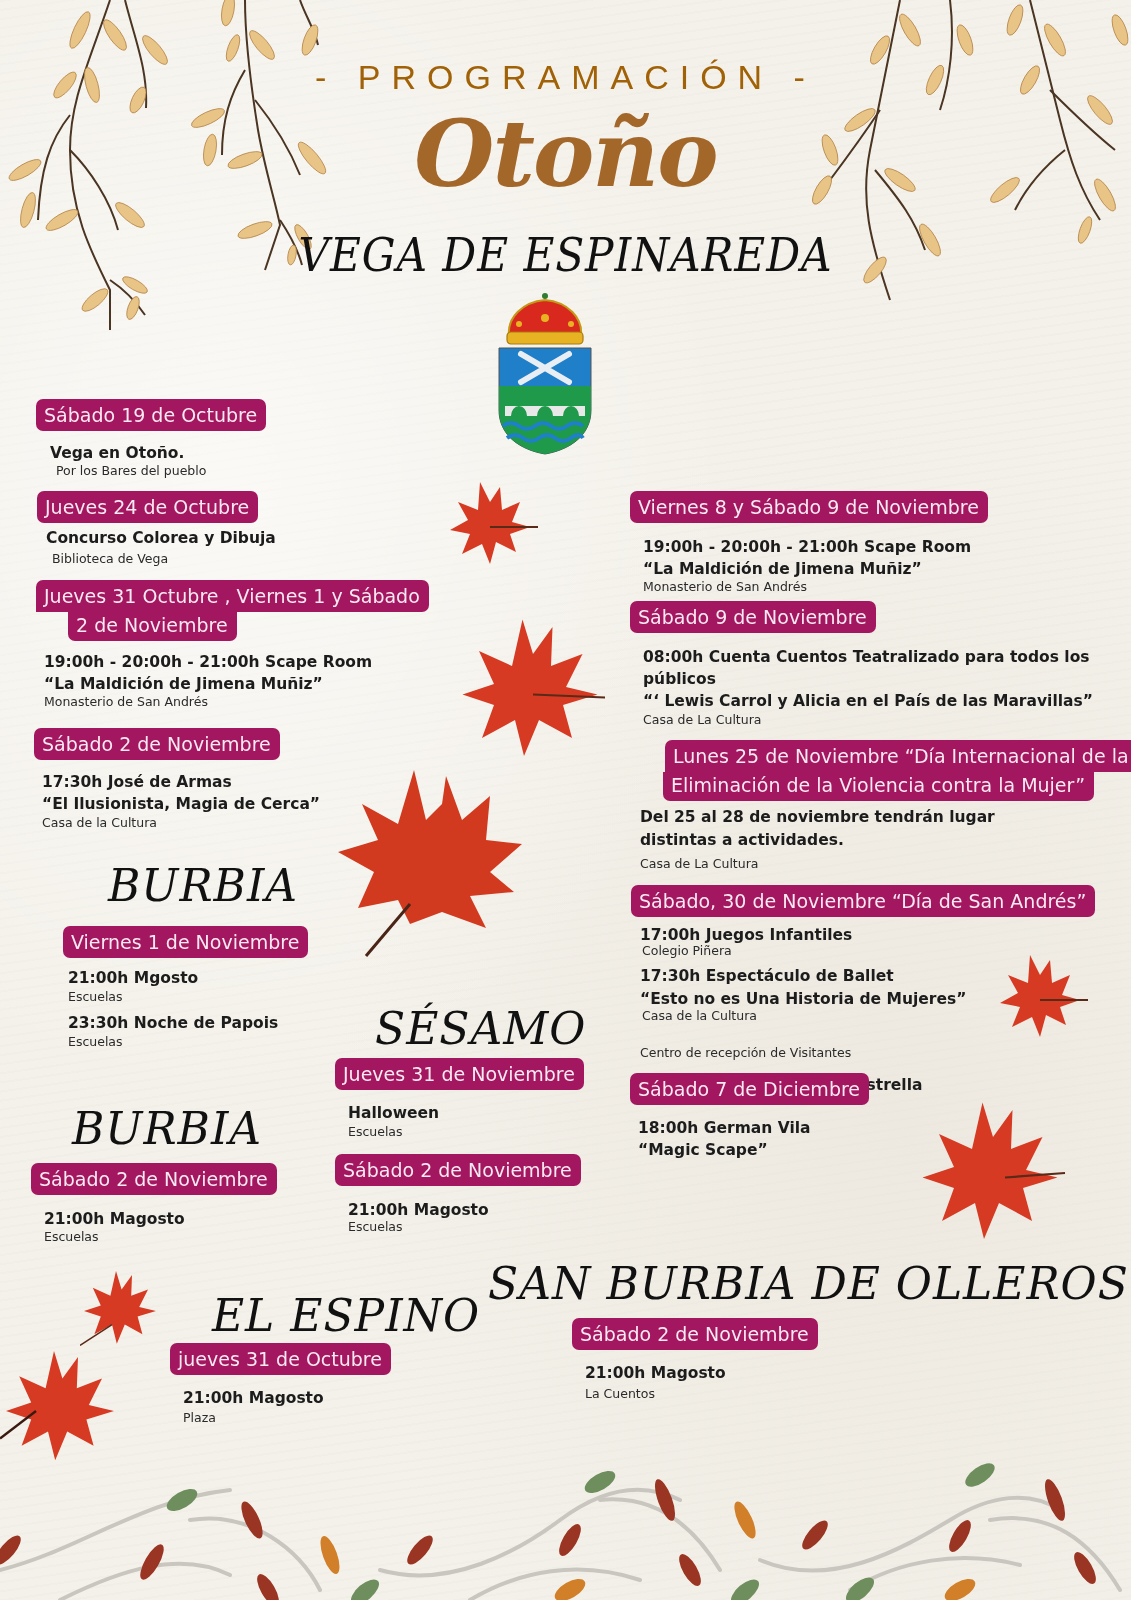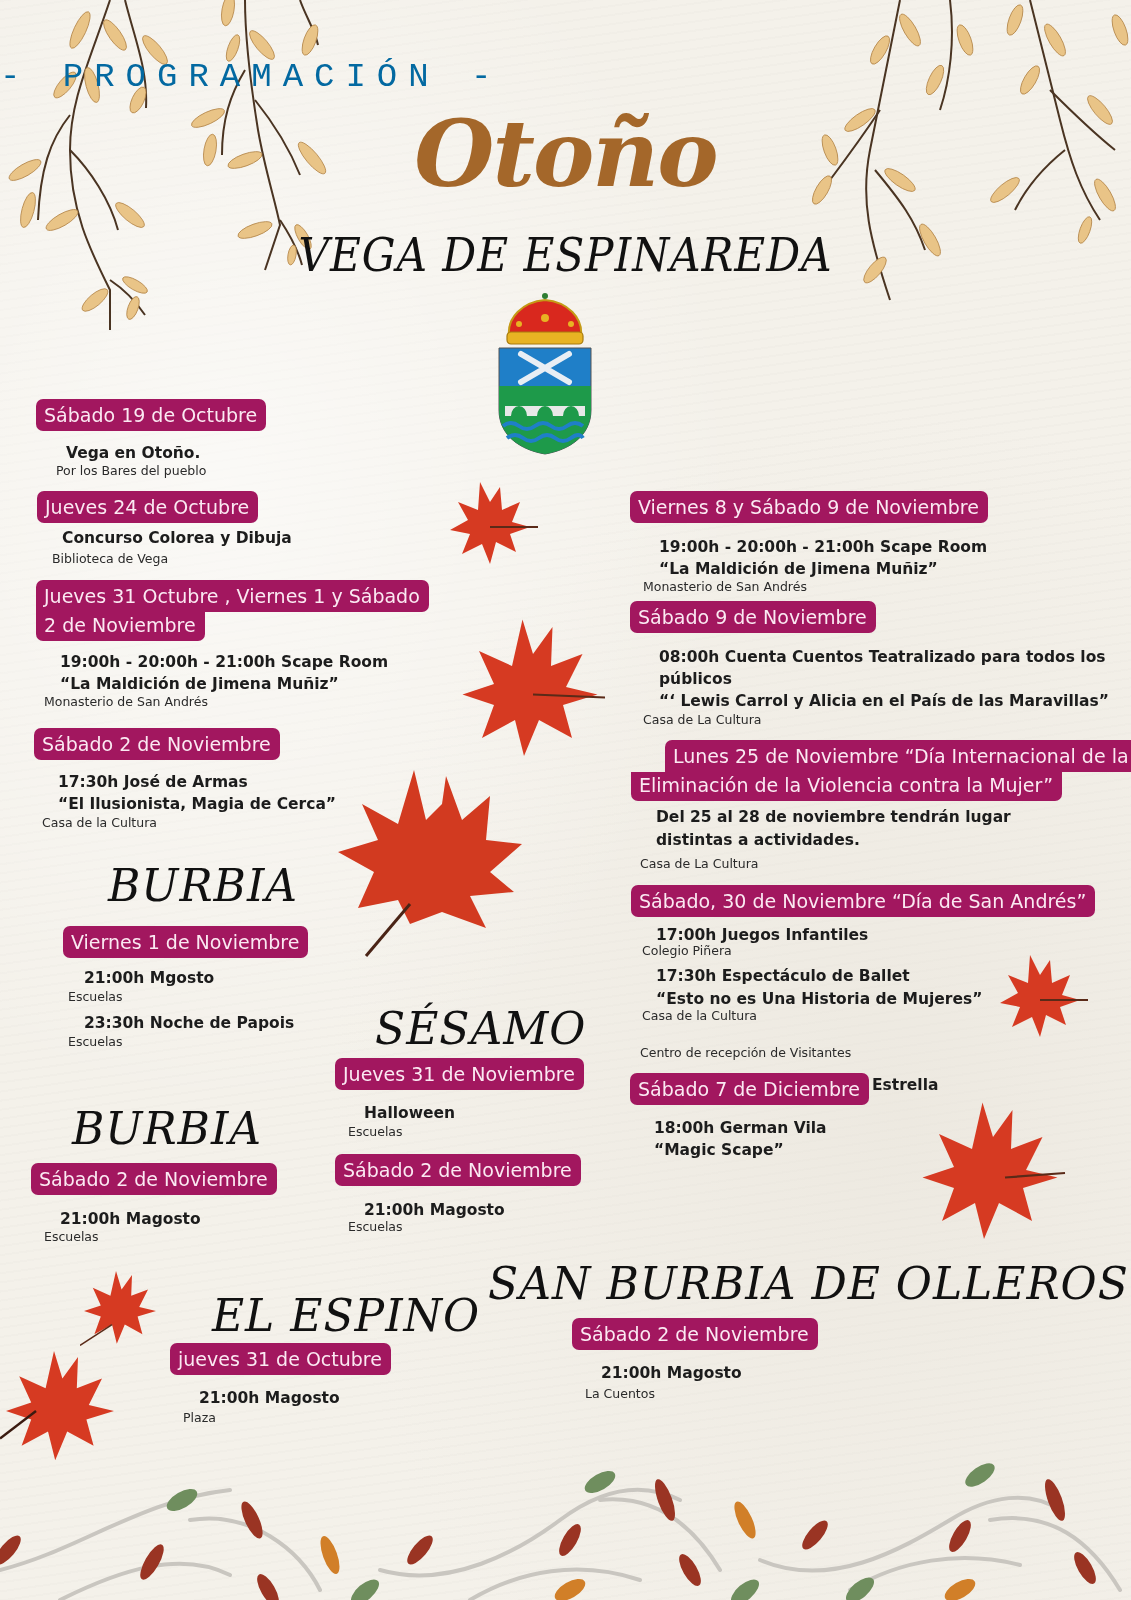--- a/index.html
+++ b/index.html
@@ -12,22 +12,22 @@
       radial-gradient(ellipse at 20% 30%, rgba(255,255,255,0.6) 0%, rgba(255,255,255,0) 40%),
       radial-gradient(ellipse at 80% 70%, rgba(230,225,215,0.5) 0%, rgba(230,225,215,0) 45%),
       repeating-linear-gradient(172deg, rgba(0,0,0,0.012) 0 2px, rgba(255,255,255,0) 2px 9px);
     font-family: "DejaVu Sans", sans-serif;
     color: #1b1b1b;
   }
 
   
   .prog {
     position: absolute; left: 0; width: 1131px; top: 58px;
-    font-family: Liberation Mono, monospace;
-    font-size: 34px; letter-spacing: 11px; color: #0369a1;
+    text-align: center; font-family: Liberation Sans, sans-serif;
+    font-size: 34px; letter-spacing: 11px; color: #a16207;
   }
   .otono {
     position: absolute; left: 0; width: 1131px; top: 100px;
     text-align: center; font-family: "DejaVu Serif", serif; font-style: italic; font-weight: bold;
     font-size: 92px; color: #a4672a; letter-spacing: -2px;
   }
   .town-main {
     position: absolute; left: 0; width: 1131px; top: 228px;
     text-align: center; font-family: "DejaVu Serif", serif; font-style: italic;
     font-size: 46px; color: #111; letter-spacing: 1px; transform: scaleX(0.92);
@@ -39,24 +39,24 @@
 
   
   .badge {
     position: absolute; background: #a2175f; color: #fbe9f2;
     font-family: "DejaVu Sans", sans-serif; font-size: 19px; line-height: 26px;
     padding: 3px 9px 3px 8px; border-radius: 7px; white-space: nowrap;
   }
   .badge-l2 {
     position: absolute; background: #a2175f; color: #fbe9f2;
     font-family: "DejaVu Sans", sans-serif; font-size: 19px; line-height: 26px;
-    padding: 0px 9px 3px 8px; border-radius: 0 0 7px 7px; white-space: nowrap;
-  }
-
-  .ev-title { position: absolute; font-size: 15.5px; font-weight: bold; color: #1c1c1c; white-space: nowrap; margin-left: 16px; }
+    padding: 0px 9px 3px 8px; border-radius: 0 0 7px 7px; white-space: nowrap; margin-left: 32px;
+  }
+
+  .ev-title { position: absolute; font-size: 15.5px; font-weight: bold; color: #1c1c1c; white-space: nowrap; }
   .ev-sub { position: absolute; font-size: 12.5px; color: #2a2a2a; white-space: nowrap; }
 
   
   .crest { position: absolute; left: 497px; top: 288px; width: 96px; height: 170px; }
 
   
   svg.deco { position: absolute; pointer-events: none; }
 </style>
 </head>
 <body>

